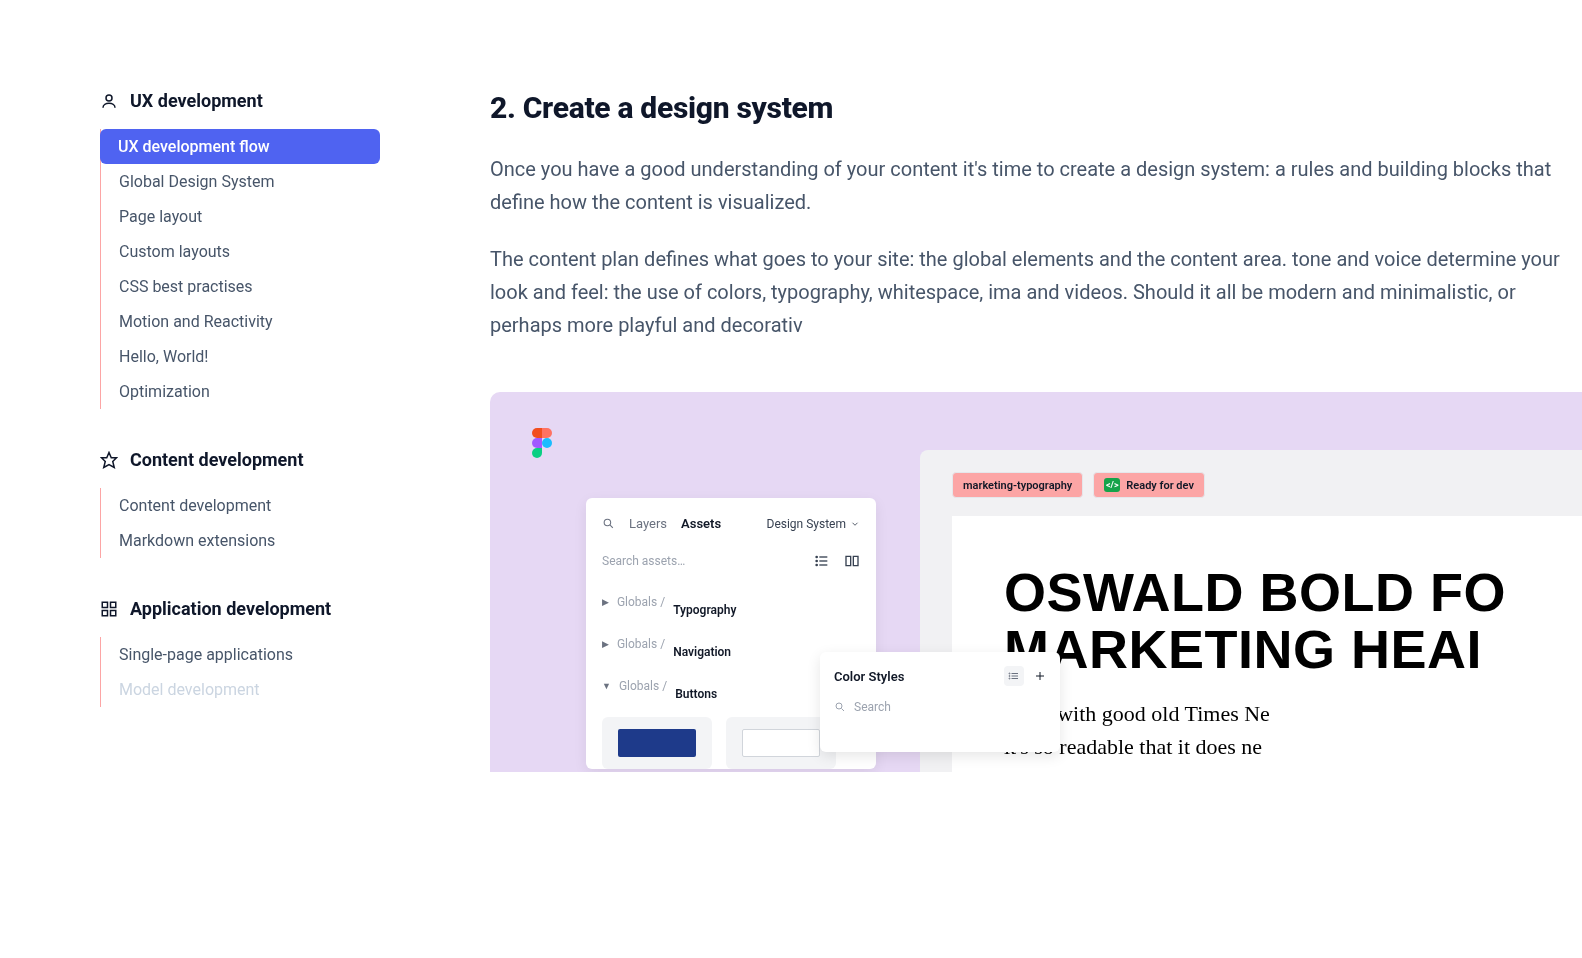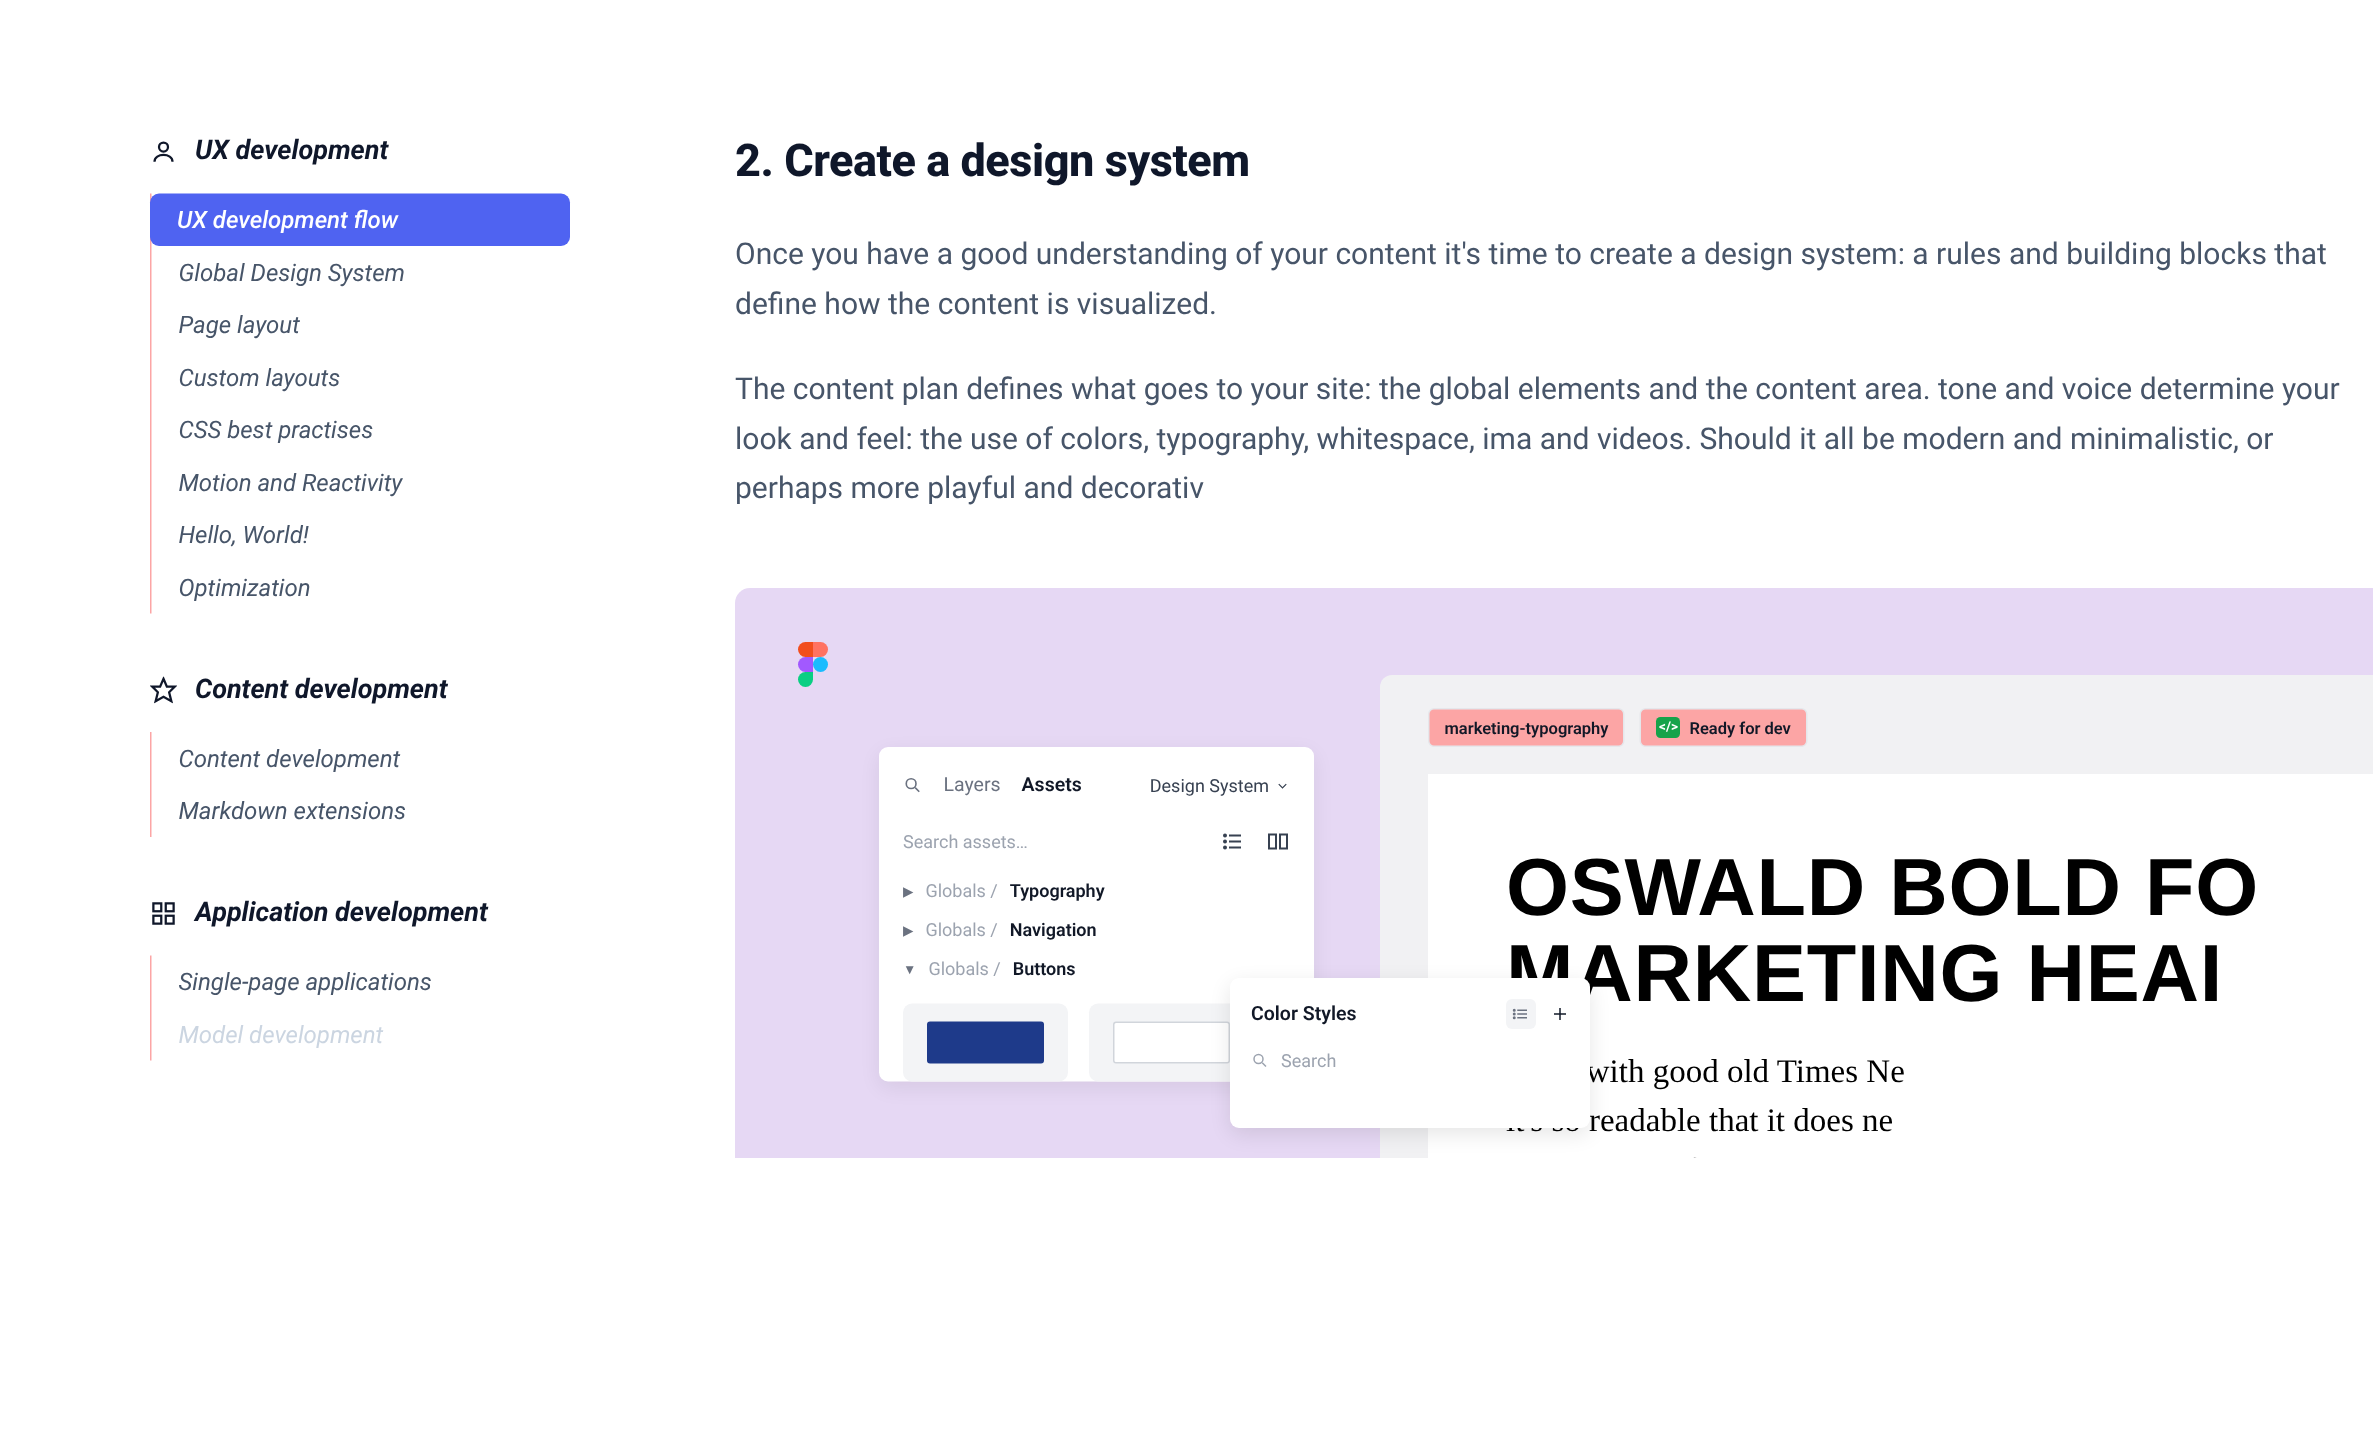--- a/index.html
+++ b/index.html
@@ -15,21 +15,21 @@
   .layout {
     display: flex;
     padding: 90px 0 0 100px;
     gap: 110px;
   }
   
   .sidebar {
     width: 280px;
     flex-shrink: 0;
   }
-  .nav-section { margin-bottom: 40px; font-style: italic; }
+  .nav-section { margin-bottom: 40px; }
   .nav-header {
     display: flex;
     align-items: center;
     gap: 12px;
     font-weight: 700;
     font-size: 18px;
     color: #0f172a;
     margin-bottom: 18px;
   }
   .nav-header svg { width: 18px; height: 18px; color: #0f172a; }
@@ -130,21 +130,21 @@
   }
   .tree {
     list-style:none; padding:0 16px;
   }
   .tree li {
     font-size:12px; color:#6b7280; padding:6px 0;
     display:flex; align-items:center; gap:8px;
   }
   .tree li .caret { font-size:9px; color:#6b7280; }
   .tree li .dim { color:#9ca3af; }
-  .tree li .strong { color:#111827; font-weight:600; }
+  .tree li .strong { color:#111827; font-weight:600;margin-top:16px; }
   .button-cards {
     display:flex; gap:14px; padding:10px 16px 0 16px;
   }
   .button-card {
     width:110px; height:52px; background:#f3f4f6; border-radius:6px;
     display:flex; align-items:center; justify-content:center;
   }
   .btn-primary {
     width:78px; height:28px; background:#1e3a8a; border-radius:2px;
   }

